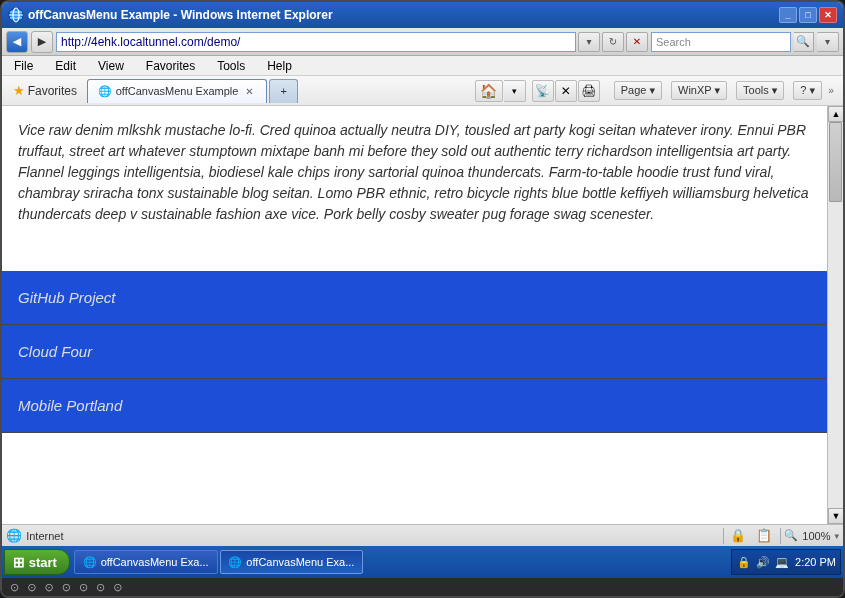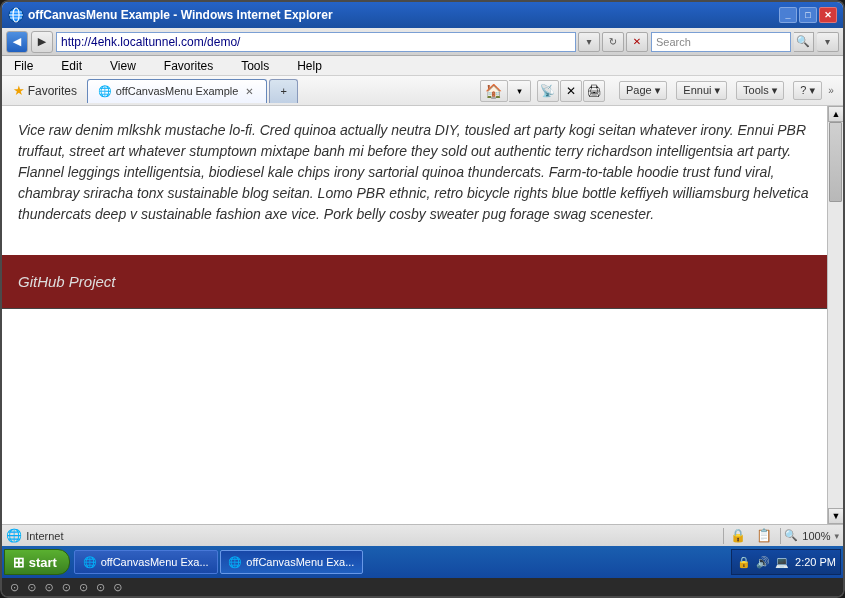--- a/index.html
+++ b/index.html
@@ -185,21 +185,21 @@
       cursor: pointer;
     }
 
     
     .ie-menubar {
       background: #f0f0f0;
       height: 20px;
       display: flex;
       align-items: center;
       padding: 0 4px;
-      gap: 12px;
+      gap: 6px;
       flex-shrink: 0;
       border-bottom: 1px solid #d0d0d0;
     }
     .ie-menu-item {
       padding: 2px 8px;
       font-size: 12px;
       cursor: pointer;
       color: #000;
     }
 
@@ -296,22 +296,22 @@
       background: white;
       font-style: italic;
     }
     .page-content {
       padding: 14px 16px;
       color: #333;
       font-size: 14px;
       line-height: 1.5;
     }
     .menu-list {
-      margin-top: 16px;
-      background: #7f1d1d;
+      margin-top: 32px;
+      background: #1d4ed8;
     }
     .menu-list-item {
       padding: 18px 16px;
       color: #ddd;
       font-size: 15px;
       border-bottom: 1px solid #444;
       cursor: pointer;
     }
 
     
@@ -541,34 +541,36 @@
       </div>
       <div class="ie-toolbar-btns">
         <div style="width:28px; height:22px; background:linear-gradient(to bottom,#f8f8f8,#e0e0e0); border:1px solid #bbb; border-radius:2px; display:flex; align-items:center; justify-content:center; cursor:pointer; font-size:14px;">🏠</div>
         <div style="width:22px; height:22px; background:linear-gradient(to bottom,#f8f8f8,#e0e0e0); border:1px solid #bbb; border-left:none; border-radius:0 2px 2px 0; display:flex; align-items:center; justify-content:center; cursor:pointer; font-size:9px;">▾</div>
         <div style="width:4px;"></div>
         <div style="width:22px; height:22px; background:linear-gradient(to bottom,#f8f8f8,#e0e0e0); border:1px solid #bbb; border-radius:2px; display:flex; align-items:center; justify-content:center; cursor:pointer; font-size:12px;">📡</div>
         <div style="width:22px; height:22px; background:linear-gradient(to bottom,#f8f8f8,#e0e0e0); border:1px solid #bbb; border-radius:2px; display:flex; align-items:center; justify-content:center; cursor:pointer; font-size:12px;">✕</div>
         <div style="width:22px; height:22px; background:linear-gradient(to bottom,#f8f8f8,#e0e0e0); border:1px solid #bbb; border-radius:2px; display:flex; align-items:center; justify-content:center; cursor:pointer; font-size:12px;">🖨</div>
         <div style="width:4px;"></div>
         <div class="ie-toolbar-btn">Page ▾</div>
-        <div class="ie-toolbar-btn">Ennui ▾</div>
+        <div class="ie-toolbar-btn">WinXP ▾</div>
         <div class="ie-toolbar-btn">Tools ▾</div>
         <div class="ie-toolbar-btn">? ▾</div>
         <div style="width:16px; height:22px; display:flex; align-items:center; justify-content:center; font-size:10px; cursor:pointer; color:#666;">»</div>
       </div>
     </div>
 
     <div class="ie-content">
       <div class="ie-page">
         <div class="page-content">
           <p>Vice raw denim mlkshk mustache lo-fi. Cred quinoa actually neutra DIY, tousled art party kogi seitan whatever irony. Ennui PBR truffaut, street art whatever stumptown mixtape banh mi before they sold out authentic terry richardson intelligentsia art party. Flannel leggings intelligentsia, biodiesel kale chips irony sartorial quinoa thundercats. Farm-to-table hoodie trust fund viral, chambray sriracha tonx sustainable blog seitan. Lomo PBR ethnic, retro bicycle rights blue bottle keffiyeh williamsburg helvetica thundercats deep v sustainable fashion axe vice. Pork belly cosby sweater pug forage swag scenester.</p>
         </div>
         <div class="menu-list">
           <div class="menu-list-item">GitHub Project</div>
+          <div class="menu-list-item">Cloud Four</div>
+          <div class="menu-list-item">Mobile Portland</div>
         </div>
       </div>
       <div class="ie-scrollbar">
         <div class="scroll-btn">▲</div>
         <div class="scroll-track">
           <div class="scroll-thumb"></div>
         </div>
         <div class="scroll-btn">▼</div>
       </div>
     </div>

